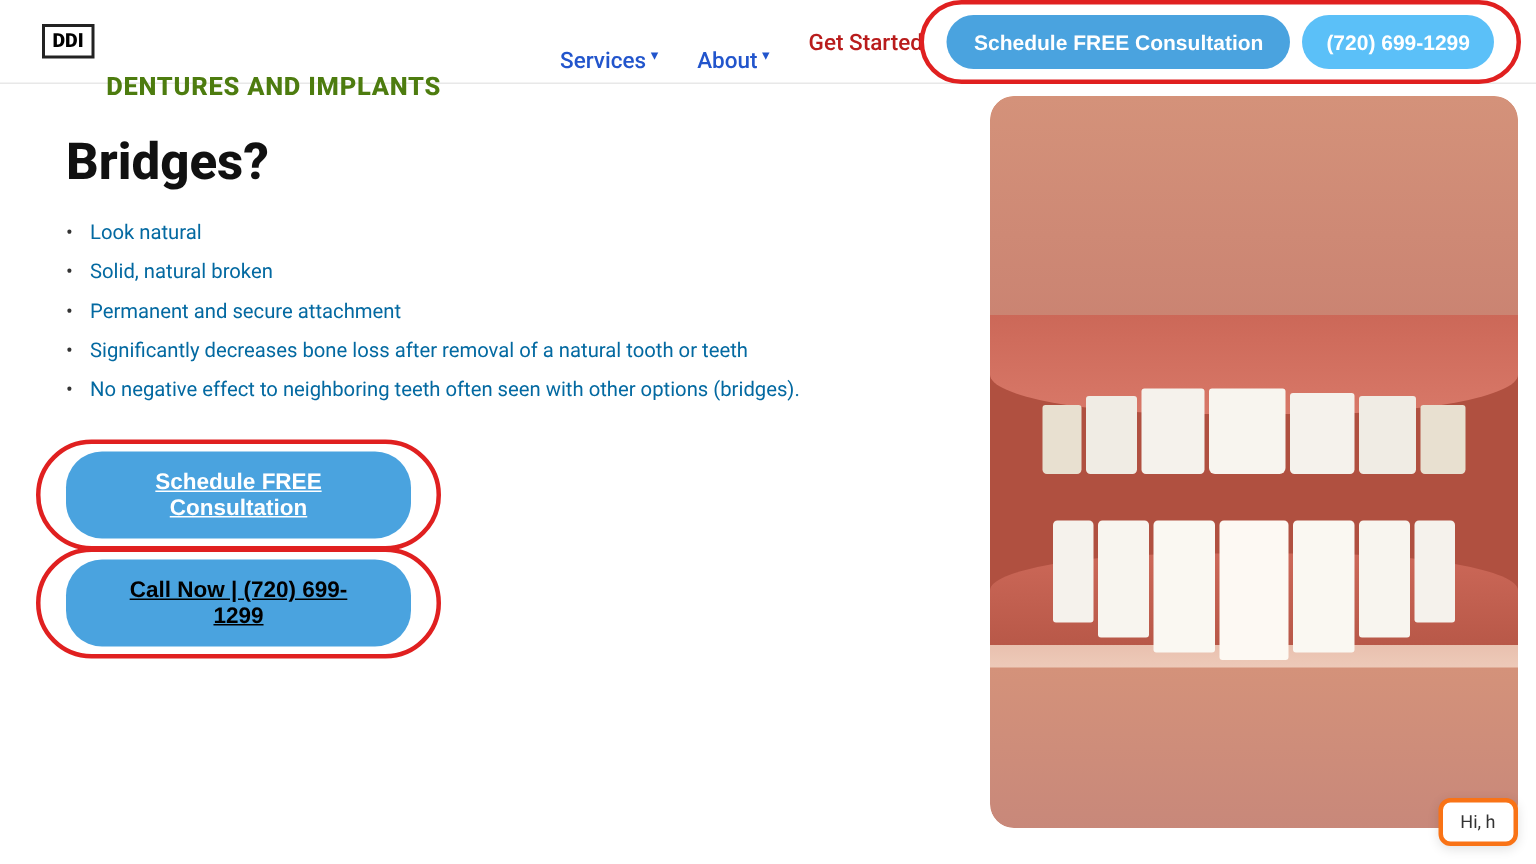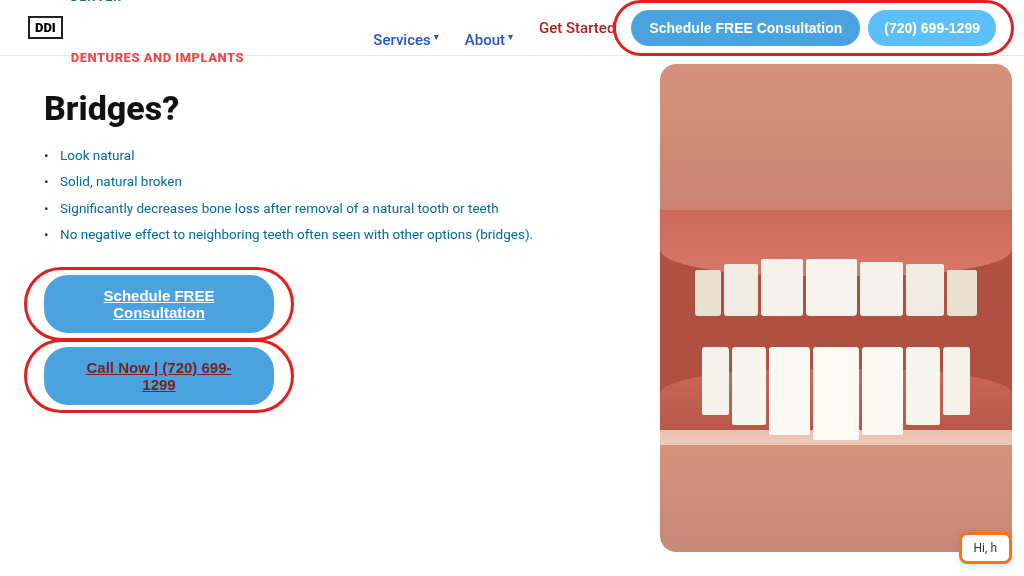--- a/index.html
+++ b/index.html
@@ -47,22 +47,22 @@
       flex-direction: column;
     }
     .logo-text-top {
       font-weight: 700;
       font-size: 12px;
       color: #0f766e;
       letter-spacing: 1px;
     }
     .logo-text-bottom {
       font-weight: 800;
-      font-size: 13px;
-      color: #ef4444;
+      font-size: 17px;
+      color: #4d7c0f;
       letter-spacing: 0.5px;
       margin-top: 46px;
     }
     .nav-area {
       display: flex;
       align-items: center;
       gap: 6px;
     }
     .nav-link {
       color: #2255cc;
@@ -187,21 +187,21 @@
       font-size: 15px;
       font-weight: 700;
       cursor: pointer;
       text-decoration: underline;
       display: block;
       width: 230px;
       text-align: center;
     }
     .btn-content-call {
       background: #4aa3df;
-      color: #7f1d1d;
+      color: #000000;
       border: none;
       border-radius: 24px;
       padding: 12px 28px;
       font-size: 15px;
       font-weight: 700;
       cursor: pointer;
       text-decoration: underline;
       display: block;
       width: 230px;
       text-align: center;
@@ -285,20 +285,21 @@
   </header>
 
   <div class="main-content">
 
     <div class="content-left">
       <h1 class="page-title">Bridges?</h1>
 
       <ul class="bullet-list">
         <li>Look natural</li>
         <li>Solid, natural broken</li>
+        <li>Permanent and secure attachment</li>
         <li>Significantly decreases bone loss after removal of a natural tooth or teeth</li>
         <li>No negative effect to neighboring teeth often seen with other options (bridges).</li>
       </ul>
 
       <div class="cta-group">
         <div class="cta-btn-wrapper">
           <div class="oval-cta"></div>
           <button class="btn-content-schedule">Schedule FREE Consultation</button>
         </div>
         <div class="cta-btn-wrapper">

